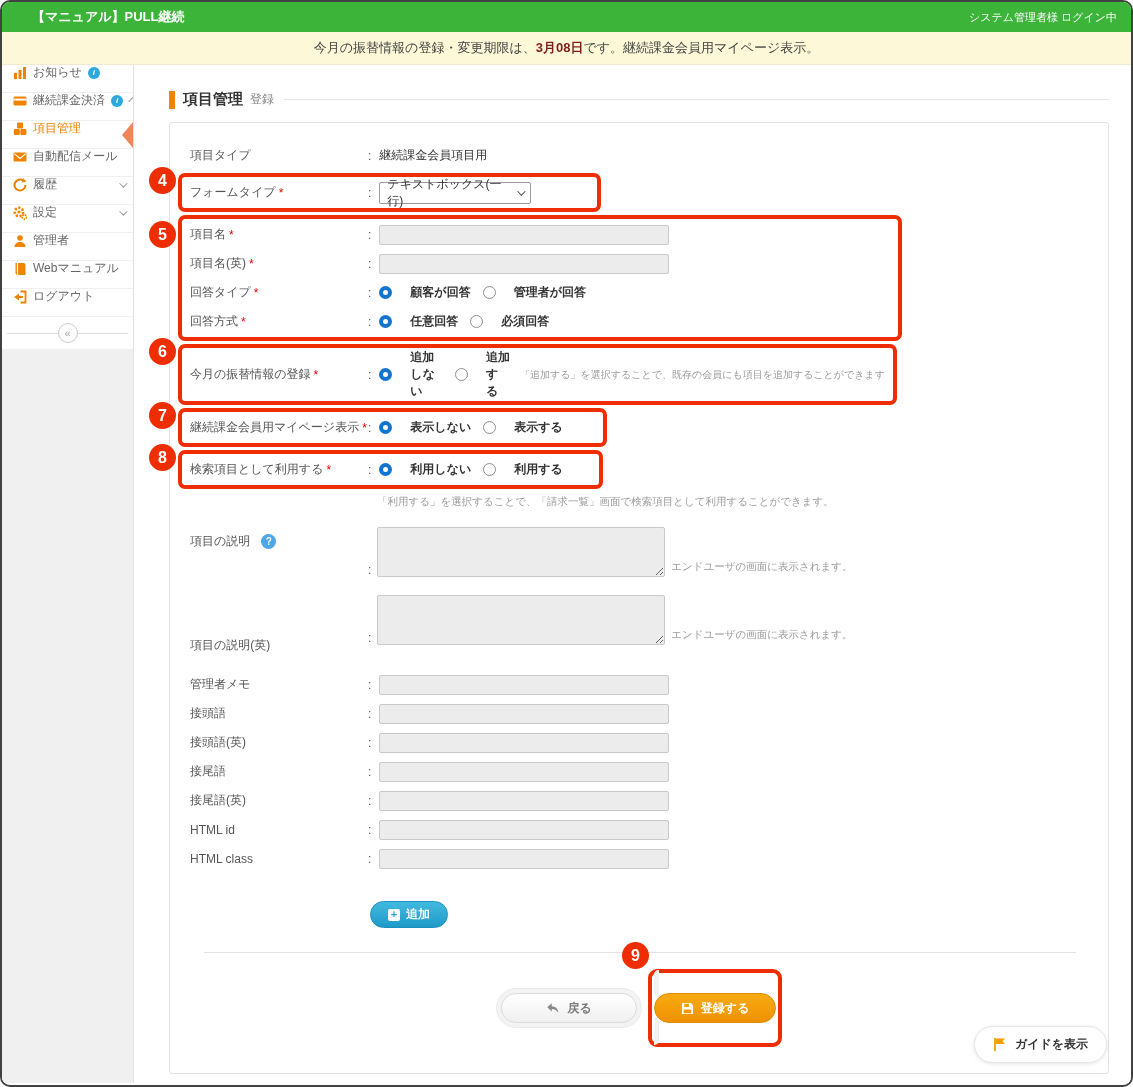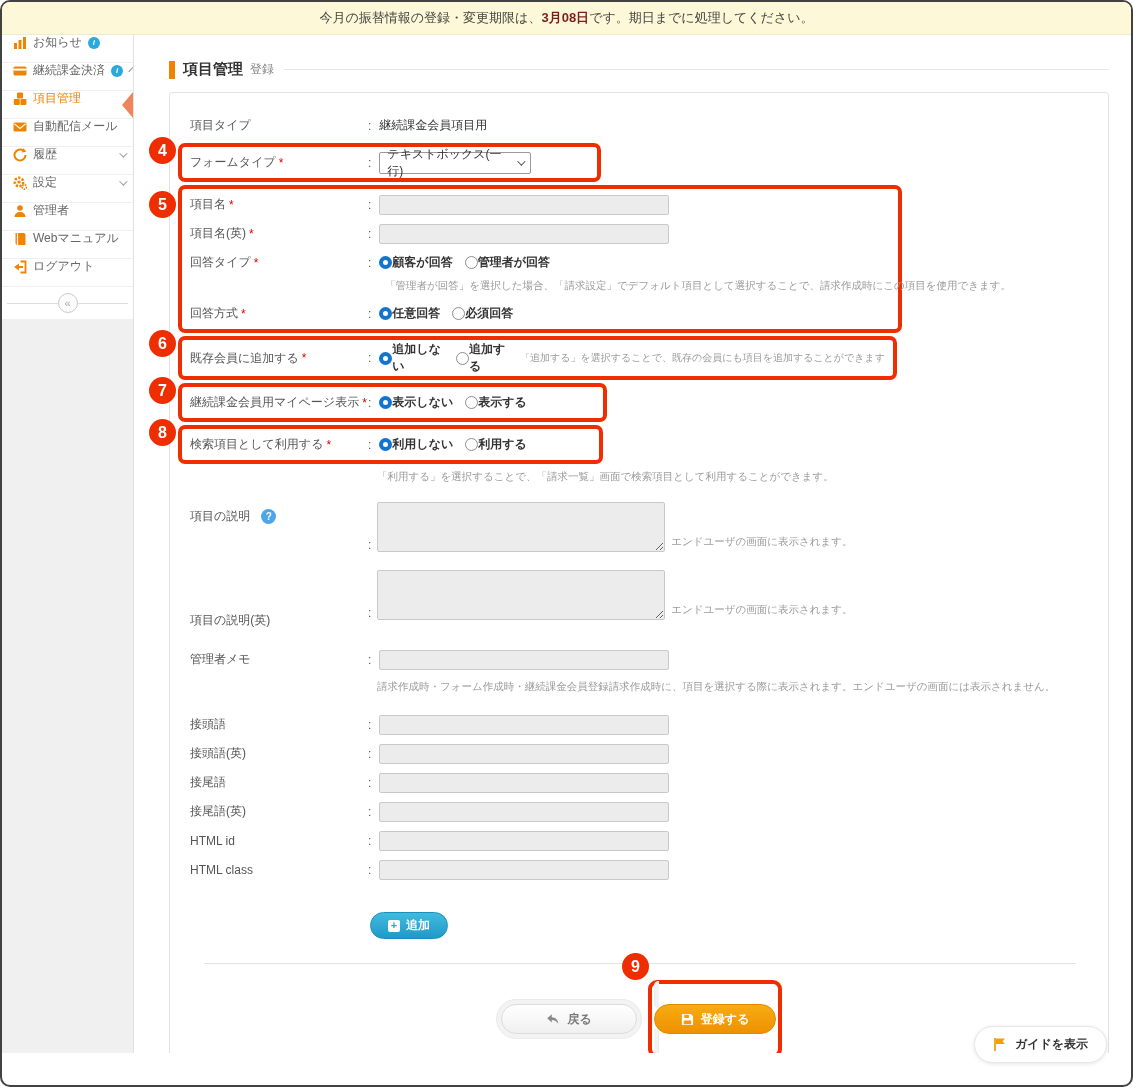--- a/index.html
+++ b/index.html
@@ -67,21 +67,21 @@
   .tinput { width:290px; height:20px; background:#ececec; border:1px solid #c9c9c9;
             border-radius:2px; font-size:12px; padding:0 4px; color:#333; }
   .ftextarea { width:288px; height:50px; background:#ececec; border:1px solid #c9c9c9;
                border-radius:2px; resize:vertical; font-size:12px; color:#333; }
   .fselect { width:152px; height:22px; border:1px solid #9a9a9a; border-radius:2px;
              background:#fff; display:flex; align-items:center; justify-content:space-between;
              padding:0 7px; font-size:12px; color:#333; cursor:pointer; }
   .sel-chev { width:6px; height:6px; border-right:1.6px solid #444;
               border-bottom:1.6px solid #444; transform:rotate(45deg) translateY(-2px); }
   .radio-group { display:flex; align-items:center; gap:12px; }
-  .radio-opt { display:flex; align-items:center; gap:0; font-size:12px;
+  .radio-opt { display:flex; align-items:center; gap:18px; font-size:12px;
                font-weight:bold; color:#333; cursor:pointer; }
   .radio { width:13px; height:13px; border-radius:50%; border:1px solid #8e8e8e;
            background:#fff; flex:none; }
   .radio.checked { border:4px solid #1374cf; }
   .note { font-size:10.5px; color:#9a9a9a; }
   .note-nowrap { white-space:nowrap; }
   .note-indent195 { margin:2px 0 6px 195px; }
   .note-indent187 { margin:6px 0 18px 187px; }
   .note-memo { margin:6px 0 16px 187px; }
 
@@ -125,25 +125,29 @@
   .guide-btn { position:absolute; right:24px; bottom:22px; height:37px; background:#fff;
                border:1px solid #e6e6e6; border-radius:22px; padding:0 18px;
                display:flex; align-items:center; gap:8px; font-size:12px; font-weight:bold;
                color:#333; box-shadow:0 1px 4px rgba(0,0,0,.10); cursor:pointer; }
 </style>
 </head>
 <body>
 
 <div class="frame">
 
+  <div class="app-header">
+    <span class="app-title">【マニュアル】PULL継続</span>
+    <span class="login-status">システム管理者様 ログイン中</span>
+  </div>
 
   <div class="notice">
     <span>今月の振替情報の登録・変更期限は、</span>
       <span class="notice-date">3月08日</span>
-      <span>です。期日までに処理してください。</span>
+      <span>です。継続課金会員用マイページ表示。</span>
   </div>
 
   <div class="bodywrap">
 
     <div class="sidebar">
       <div class="side-item">
         <span class="sicon">
             <svg width="14" height="14" viewBox="0 0 14 14" fill="#f08300">
               <rect x="1" y="7" width="3" height="6"></rect>
               <rect x="5.5" y="4" width="3" height="9"></rect>
@@ -300,21 +304,20 @@
               <span class="radio-opt">
                   <span class="radio checked"></span>
                   <span>顧客が回答</span>
                 </span>
               <span class="radio-opt">
                   <span class="radio"></span>
                   <span>管理者が回答</span>
                 </span>
             </span>
           </div>
-          <div class="note note-indent195 note-nowrap">「管理者が回答」を選択した場合、「請求設定」でデフォルト項目として選択することで、請求作成時にこの項目を使用できます。</div>
           <div class="frow">
             <span class="flabel">
                 <span>回答方式</span>
                 <span class="req">*</span>
               </span>
             <span class="colon">:</span>
             <span class="radio-group">
               <span class="radio-opt">
                   <span class="radio checked"></span>
                   <span>任意回答</span>
@@ -324,21 +327,21 @@
                   <span>必須回答</span>
                 </span>
             </span>
           </div>
         </div>
 
         <div class="ann" style="width:719px;">
           <span class="ann-circle">6</span>
           <div class="frow">
             <span class="flabel">
-                <span>既存会員に追加する</span>
+                <span>今月の振替情報の登録</span>
                 <span class="req">*</span>
               </span>
             <span class="colon">:</span>
             <span class="radio-group">
               <span class="radio-opt">
                   <span class="radio checked"></span>
                   <span>追加しない</span>
                 </span>
               <span class="radio-opt">
                   <span class="radio"></span>
@@ -416,21 +419,20 @@
           </span>
         </div>
 
         <div class="frow">
           <span class="flabel">
               <span>管理者メモ</span>
             </span>
           <span class="colon">:</span>
           <input class="tinput" style="">
         </div>
-        <div class="note note-memo">請求作成時・フォーム作成時・継続課金会員登録請求作成時に、項目を選択する際に表示されます。エンドユーザの画面には表示されません。</div>
 
         <div class="frow">
           <span class="flabel">
               <span>接頭語</span>
             </span>
           <span class="colon">:</span>
           <input class="tinput" style="">
         </div>
         <div class="frow">
           <span class="flabel">

